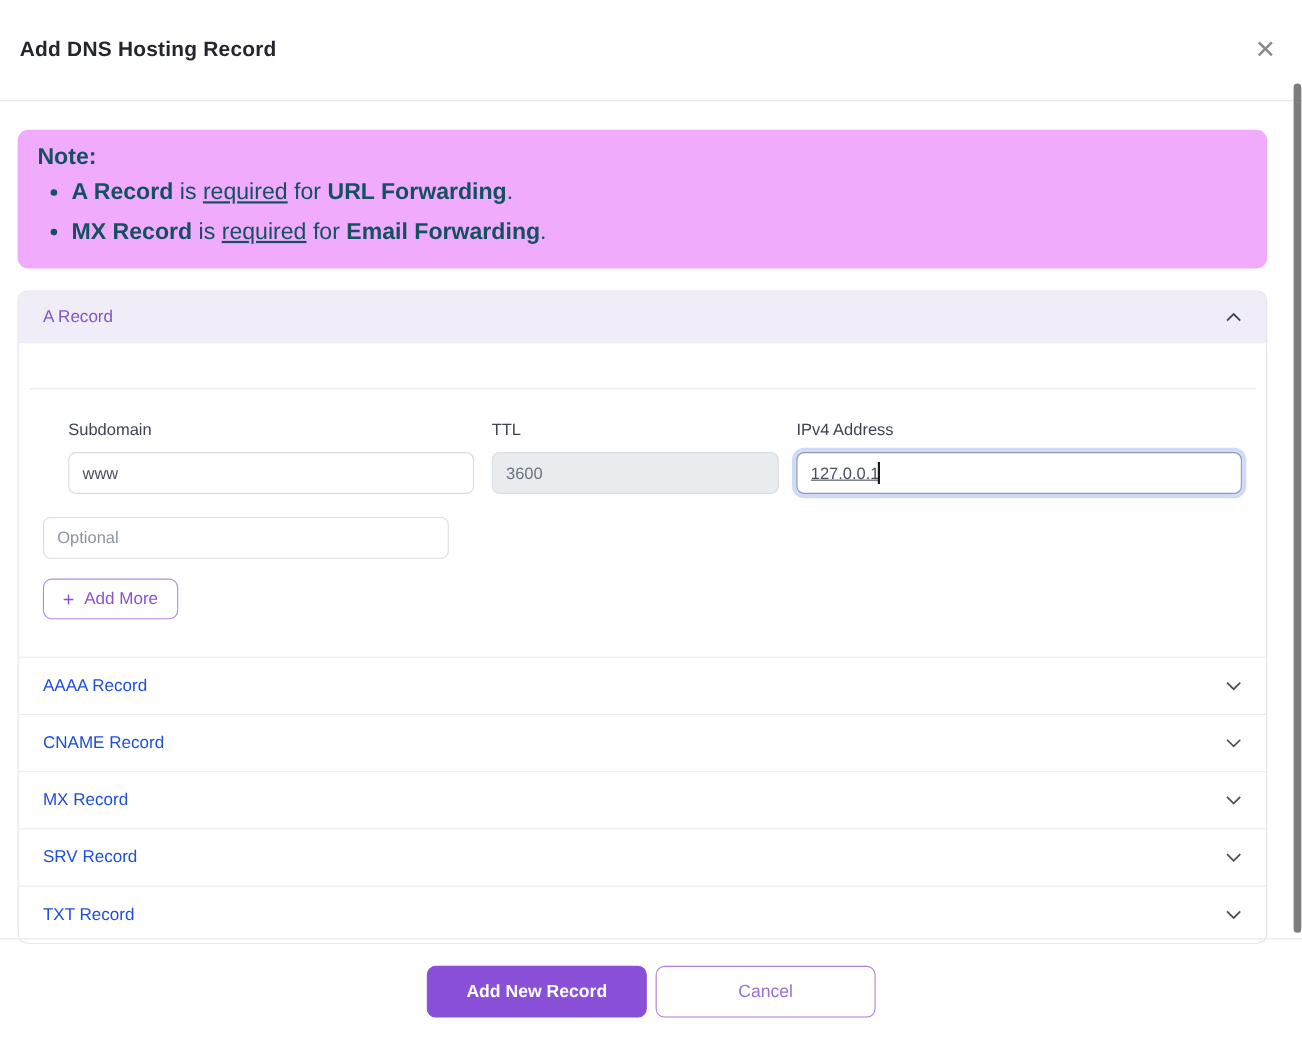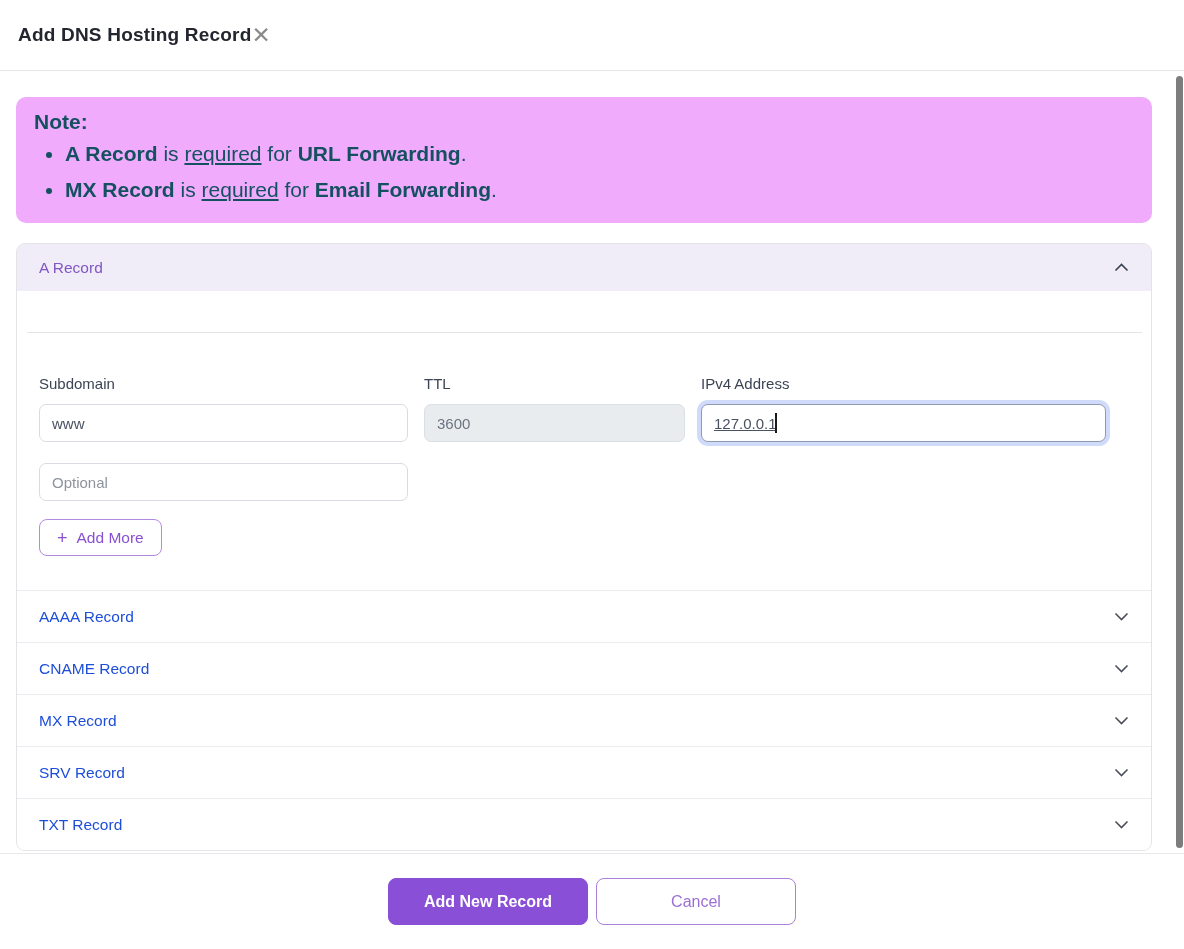--- a/index.html
+++ b/index.html
@@ -7,23 +7,23 @@
   body {
     width:1184px; height:949px;
     background:#ffffff;
     font-family:"Liberation Sans","DejaVu Sans",sans-serif;
     position:relative; overflow:hidden;
     color:#3f4654;
   }
 
   
   .modal-header {
-    height:71px;
+    height:92px;
     border-bottom:1px solid #e7e7ea;
-    display:flex; align-items:center; 
+    display:flex; align-items:center; justify-content:space-between;
     padding:0 18px;
   }
   .modal-title {
     font-size:19px; font-weight:bold; color:#23262f; letter-spacing:.2px;
   }
   .close-btn {
     font-size:23px; color:#8a8a8a; line-height:1; cursor:pointer;
     margin-right:6px; user-select:none;
   }
 
@@ -60,21 +60,21 @@
     padding:0 22px;
     color:#8156c5; font-size:15.5px;
     cursor:pointer;
   }
   .panel { padding-bottom:34px; }
   .panel-divider {
     border:none; border-top:1px solid #e4e4e8;
     margin:41px 9px 0 10px;
   }
   .form-area { padding:0 22px; }
-  .row1 { display:flex; gap:16px; margin-top:42px; }
+  .row1 { display:flex; gap:16px; margin-top:28px;justify-content:flex-end; }
   .row2 { margin-top:21px; }
   .field label {
     display:block; font-size:15px; color:#3c4454; margin-bottom:12px;
   }
   .field input {
     height:38px;
     border:1px solid #d8dce2;
     border-radius:7px;
     padding:0 12px;
     font-size:15px;

